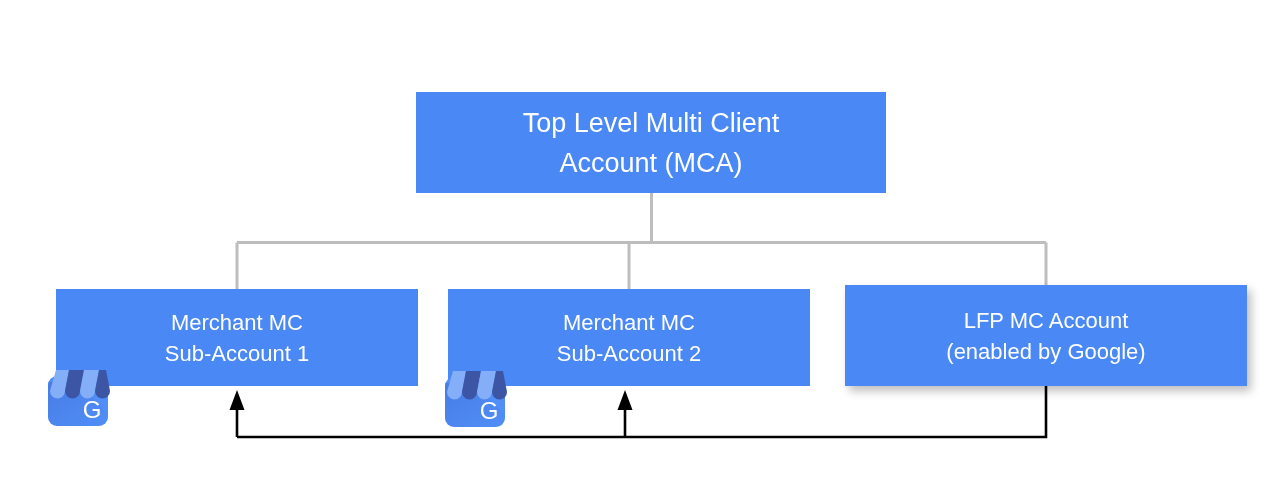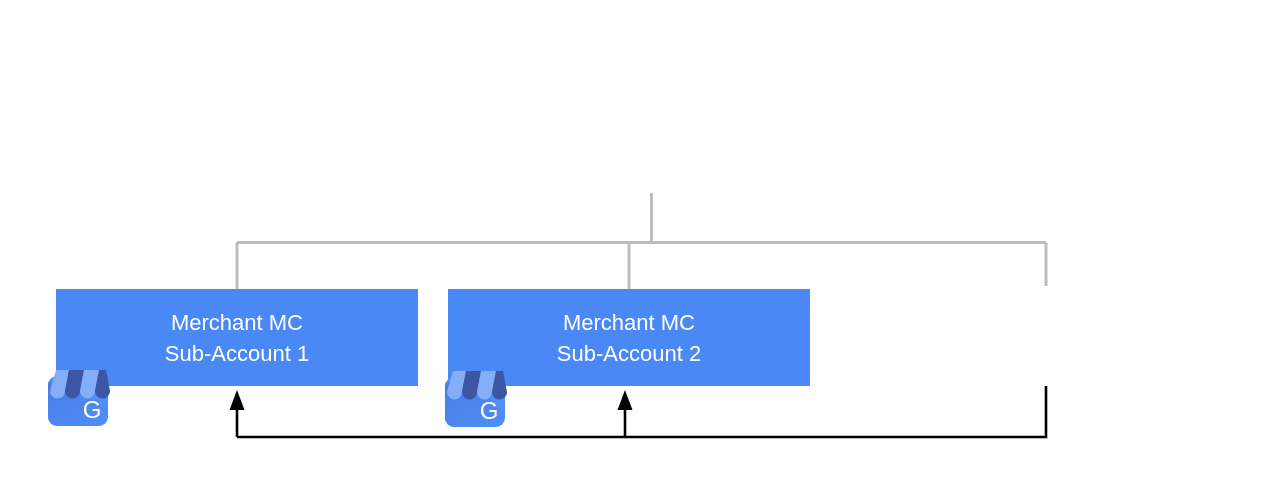--- a/index.html
+++ b/index.html
@@ -101,31 +101,39 @@
       <path d="M1046,386 L1046,437 L237,437"></path>
       <path d="M237,437 L237,400"></path>
       <path d="M625,437 L625,400"></path>
     </g>
     <g fill="#000000">
       <polygon points="237,390 229.5,410 244.5,410"></polygon>
       <polygon points="625,390 617.5,410 632.5,410"></polygon>
     </g>
   </svg>
 
+  <div class="node-box" id="node-top">
+    <span class="node-label">Top Level Multi Client
+Account (MCA)</span>
+  </div>
 
   <div class="node-box" id="node-sub1">
     <span class="node-label">Merchant MC
 Sub-Account 1</span>
   </div>
 
   <div class="node-box" id="node-sub2">
     <span class="node-label">Merchant MC
 Sub-Account 2</span>
   </div>
 
+  <div class="node-box" id="node-lfp">
+    <span class="node-label">LFP MC Account
+(enabled by Google)</span>
+  </div>
 
   <svg class="gbp-icon" id="gbp-icon-1" viewBox="0 0 68 66" xmlns="http://www.w3.org/2000/svg">
     <defs>
       <linearGradient id="gbpShade1" x1="0" y1="0" x2="1" y2="1">
         <stop offset="0" stop-color="#3f6fd4" stop-opacity="0.55"></stop>
         <stop offset="1" stop-color="#3f6fd4" stop-opacity="0"></stop>
       </linearGradient>
       <clipPath id="gbpBody1">
         <rect x="4" y="12" width="60" height="50" rx="9"></rect>
       </clipPath>

